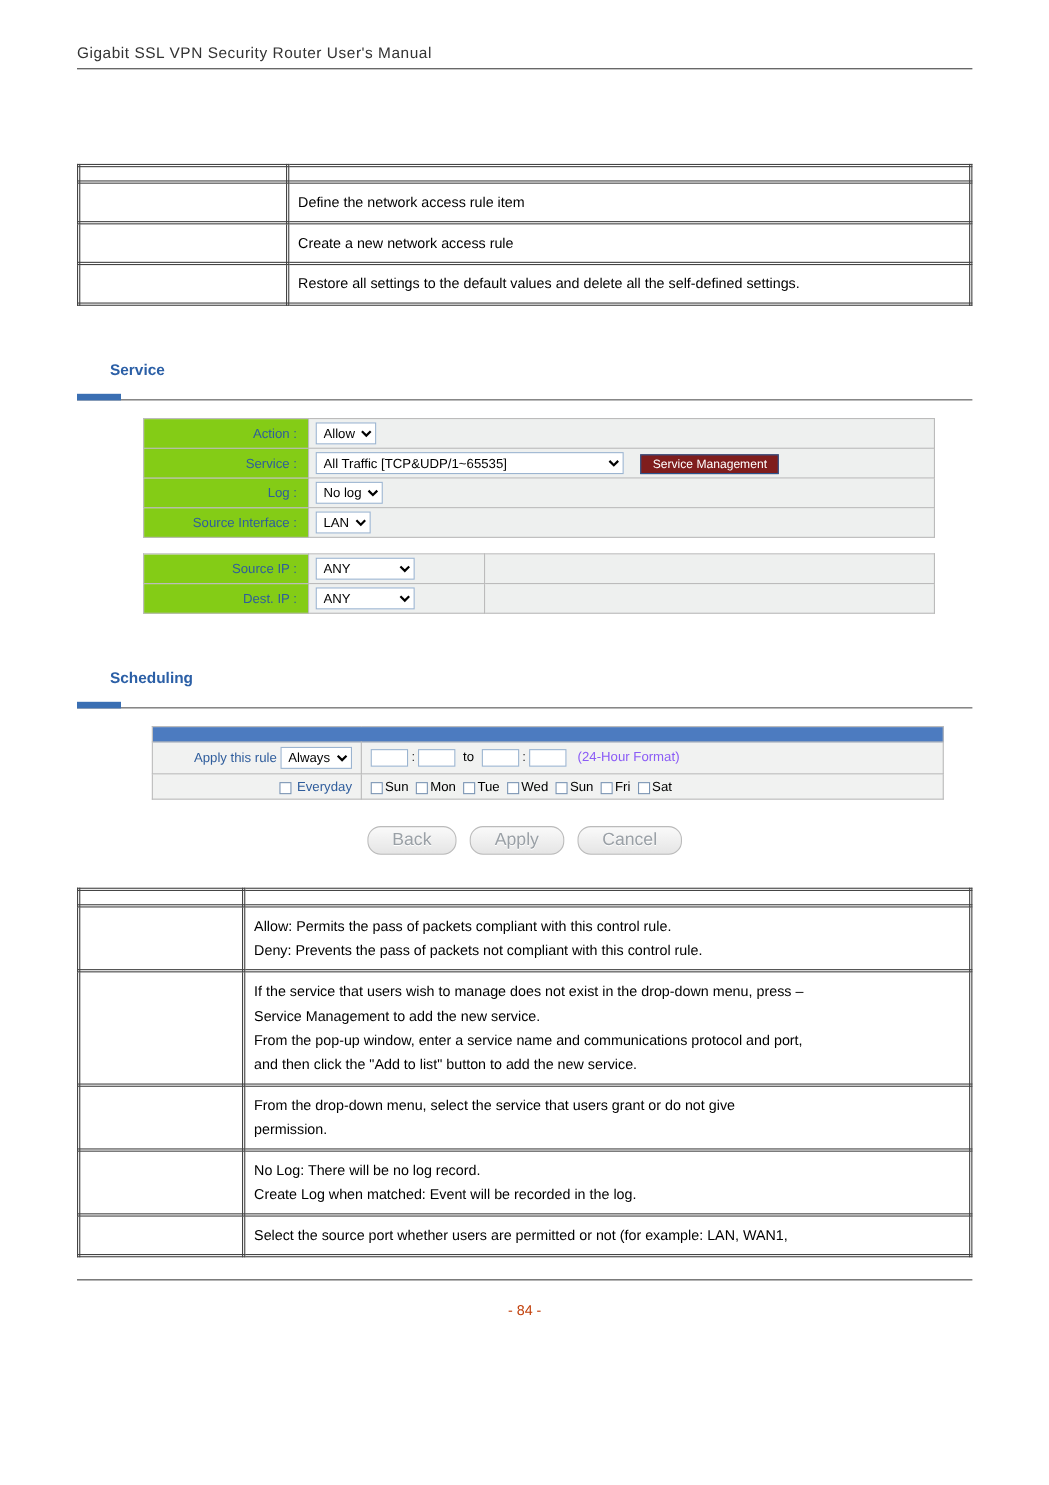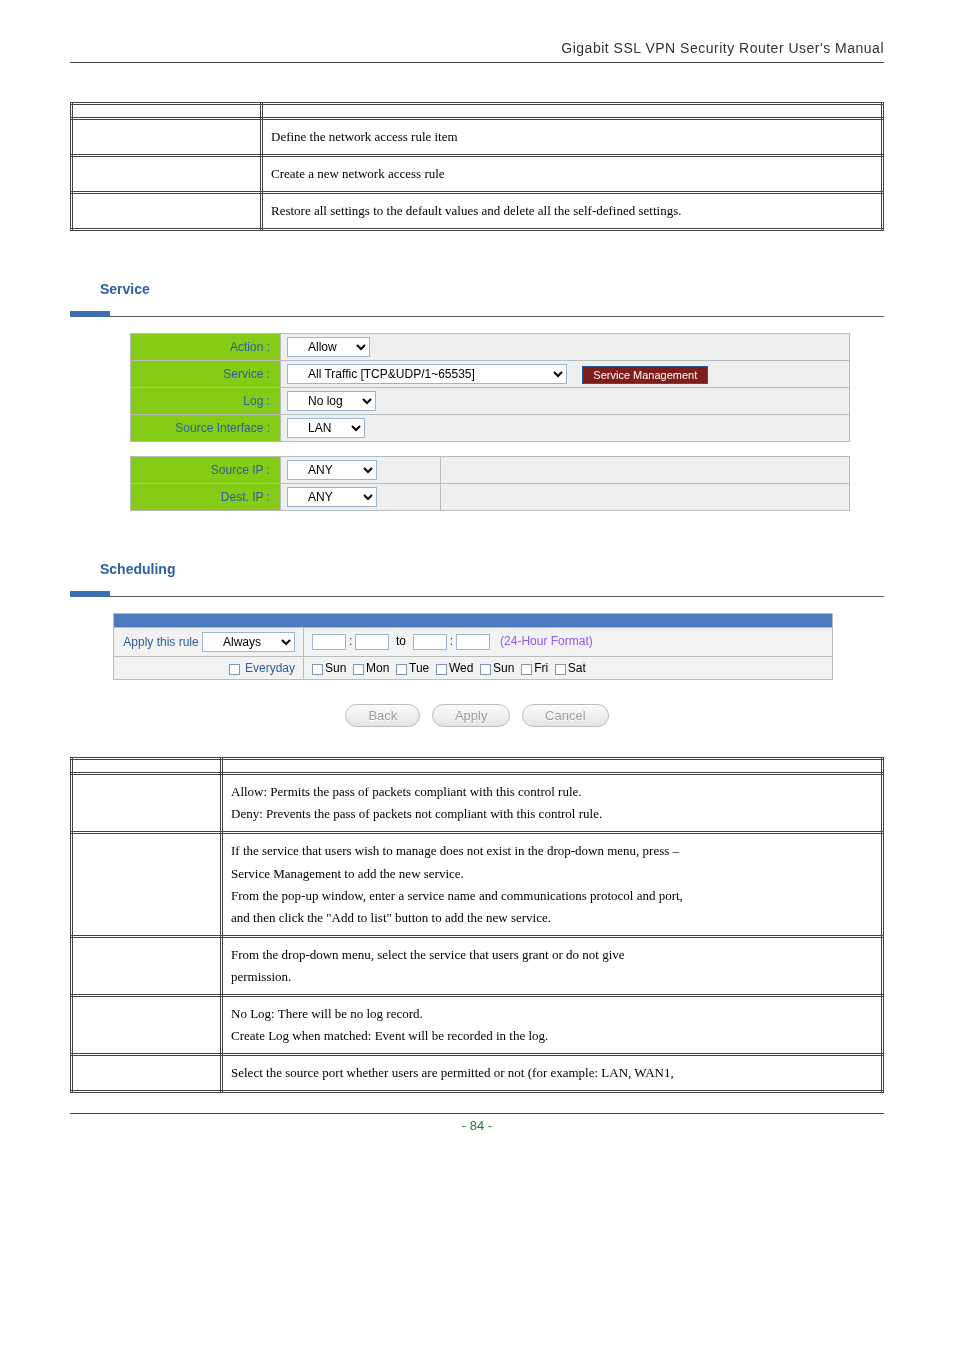--- a/index.html
+++ b/index.html
@@ -11,32 +11,30 @@
     font-size: 13px;
     color: #000;
     width: 954px;
   }
   .page {
     padding: 40px 70px 20px 70px;
   }
   .header-line {
     border-bottom: 1px solid #444;
     padding-bottom: 6px;
-    text-align: right;
     color: #333;
     font-size: 14px;
     letter-spacing: 0.5px;
-    margin-bottom: 39px;
+    margin-bottom: 86px;
   }
   
   table.double {
     width: 100%;
     border-collapse: collapse;
     border: 3px double #444;
-    font-family: Liberation Serif, serif;
   }
   table.double th, table.double td {
     border: 3px double #444;
     padding: 6px 8px;
     font-size: 13px;
     line-height: 1.7;
     text-align: left;
     vertical-align: top;
     font-weight: normal;
   }
@@ -78,36 +76,36 @@
     color: #2f5d9c;
     padding-right: 10px;
   }
   .formtbl td.val {
     background: #eef0ef;
   }
   select.fake, input.fake {
     font-size: 12px;
     border: 1px solid #9bb4d0;
     background: #fff;
-    padding: 1px 16px;
+    padding: 1px 2px;
   }
   .service-mgmt {
     display: inline-block;
     background: #7f1d1d;
     color: #fff;
     font-size: 11px;
     padding: 2px 10px;
     border: 1px solid #2b5690;
     margin-left: 12px;
     vertical-align: middle;
   }
   
   .schedtbl {
     width: 720px;
-    margin-left: 43px;
+    margin-left: 68px;
     border-collapse: collapse;
     border: 1px solid #bbb;
   }
   .schedtbl td {
     border: 1px solid #bbb;
     padding: 4px 8px;
     font-size: 12px;
     background: #f1f2f1;
   }
   .schedtbl td.headbar {
@@ -120,31 +118,31 @@
   .timebox { display:inline-block; width:34px; height:16px; border:1px solid #9bb4d0; background:#fff; vertical-align:middle;}
   .colon { margin: 0 3px; color:#333;}
   .pill-row { text-align:center; margin:24px 0 30px 0;}
   .pill {
     display:inline-block;
     padding:3px 22px;
     border:1px solid #bbb;
     border-radius:12px;
     background:linear-gradient(#fafafa,#e5e5e5);
     color:#9aa0a6;
-    font-size:13px;
+    font-size:16px;
     margin:0 4px;
     text-shadow:0 1px 0 #fff;
   }
   .footer {
     border-top: 1px solid #444;
     text-align: center;
     margin-top: 20px;
-    padding-top: 4px;
+    padding-top: 19px;
     font-size: 13px;
-    color: #15803d;
+    color: #c2410c;
   }
   table.double.second td.labelcol { width: 150px; }
 </style>
 </head>
 <body>
 
 <div class="page">
   <div class="header-line">
     <span>Gigabit SSL VPN Security Router User's Manual</span>
   </div>

